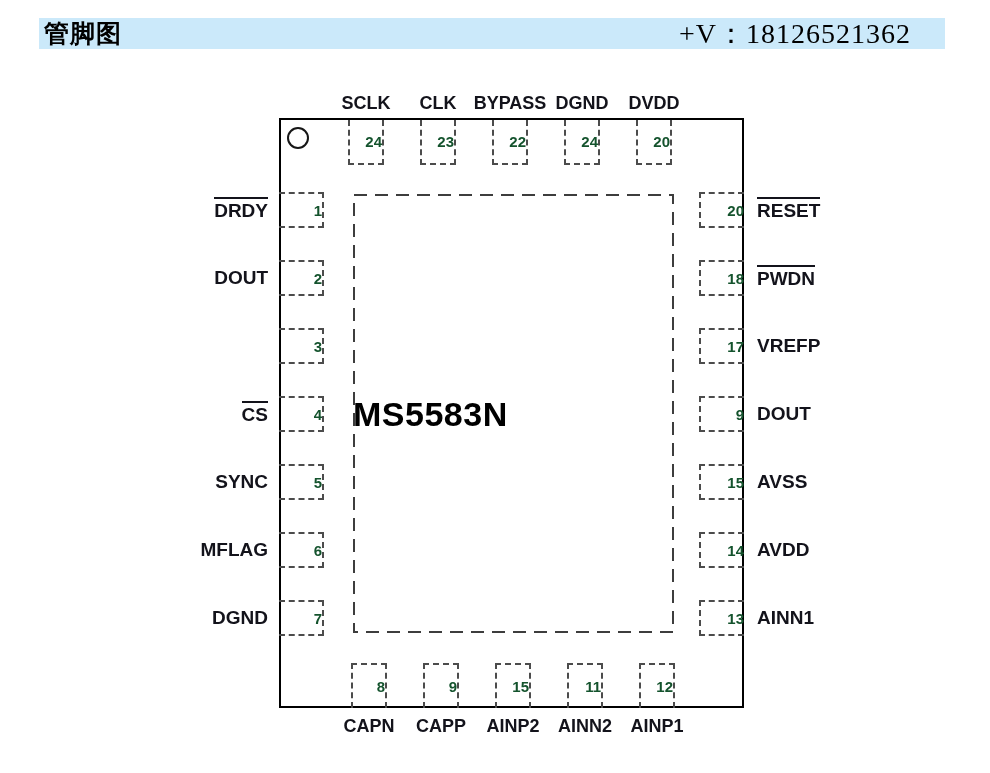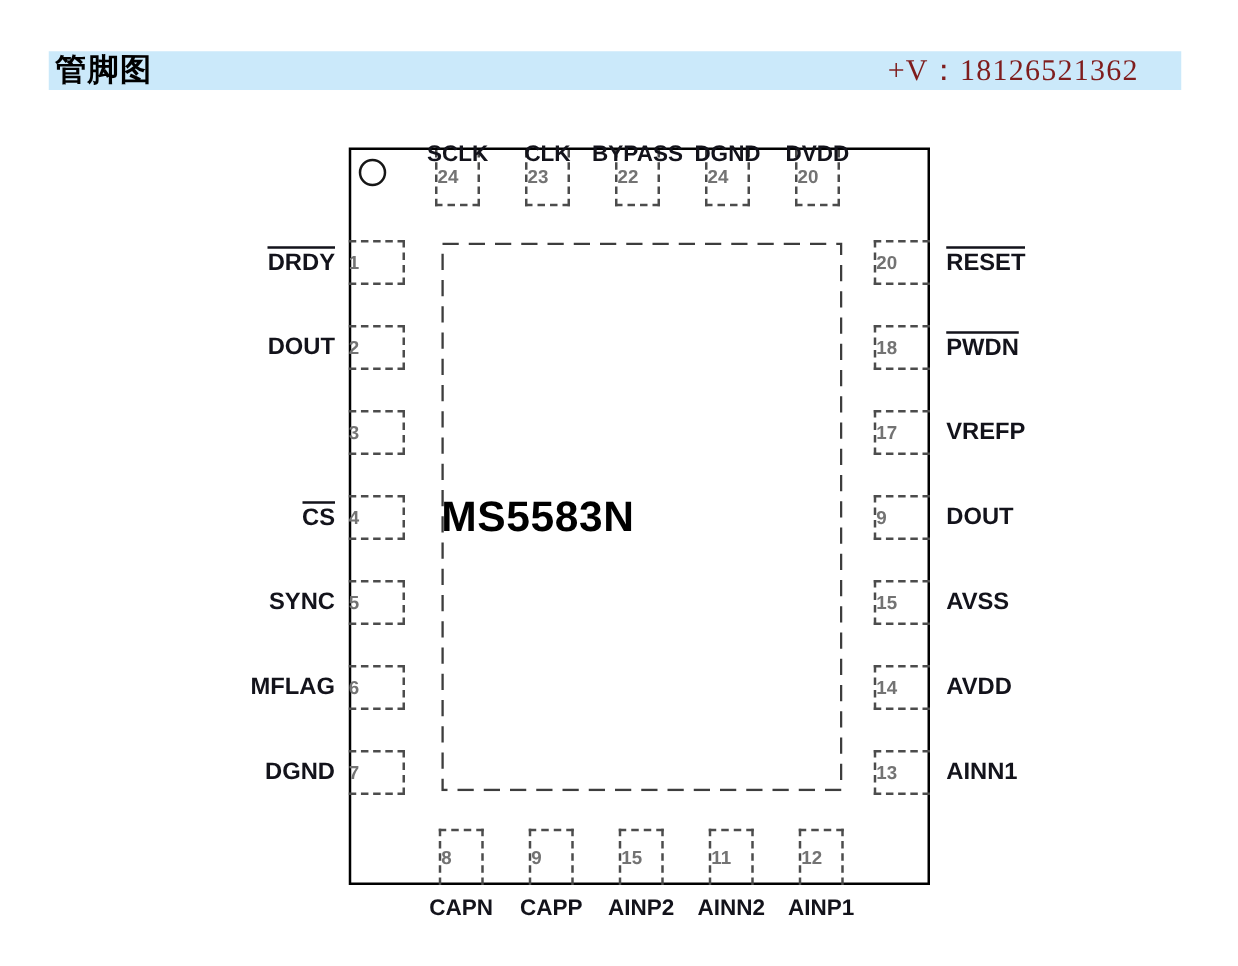--- a/index.html
+++ b/index.html
@@ -12,39 +12,38 @@
     font-family: "Liberation Sans", sans-serif;
     overflow: hidden;
   }
 
   
   .header-band {
     position: absolute;
     left: 39px; top: 18px;
     width: 906px; height: 31px;
     background: #cbe9fa;
-    margin-top: 23px;
   }
   .header-title {
     position: absolute;
     left: 5px; top: 0;
     height: 31px; line-height: 31px;
     font-size: 25px; font-weight: 700;
     letter-spacing: 1px;
     color: #000000;
     font-family: "Liberation Sans", sans-serif;
   }
   .header-contact {
     position: absolute;
     right: 34px; top: -1px;
     height: 34px; line-height: 34px;
     font-family: "Liberation Serif", serif;
-    font-size: 24px; font-weight: 400;
+    font-size: 28px; font-weight: 400;
     letter-spacing: 1px;
-    color: #7f1d1d;
+    color: #000000;
     white-space: nowrap;
   }
 
   
   .package {
     position: absolute;
     left: 279px; top: 118px;
     width: 465px; height: 590px;
     border: 2px solid #000000;
     background: #ffffff;
@@ -69,40 +68,40 @@
     font-size: 34px; font-weight: 700;
     color: #000000;
     letter-spacing: 0.5px;
   }
 
   
   .pin-box {
     position: absolute;
     border: 2px dashed #4c4c4c;
     background: transparent;
-    display: flex; align-items: center; justify-content: flex-start;
+    display: flex; align-items: center; justify-content: flex-end;
     font-size: 15px; font-weight: 700;
-    color: #737373;
+    color: #14532d;
   }
   .pin-box.side-left  { width: 45px; height: 36px; left: 279px; border-left: none; }
   .pin-box.side-right { width: 45px; height: 36px; left: 699px; border-right: none; }
   .pin-box.side-top    { width: 36px; height: 45px; top: 120px; border-top: none; }
   .pin-box.side-bottom { width: 36px; height: 45px; top: 663px; border-bottom: none; }
 
   
   .pin-label {
     position: absolute;
     font-size: 19px; font-weight: 700;
     color: #13131b;
     line-height: 26px;
     white-space: nowrap;
   }
   .pin-label.lab-left  { left: 98px;  width: 170px; text-align: right; }
   .pin-label.lab-right { left: 757px; width: 170px; text-align: left; }
-  .pin-label.lab-top    { width: 120px; top: 92px;  text-align: center; line-height: 22px; font-size: 18px; margin-top: 20px; }
+  .pin-label.lab-top    { width: 120px; top: 92px;  text-align: center; line-height: 22px; font-size: 18px; }
   .pin-label.lab-bottom { width: 120px; top: 715px; text-align: center; line-height: 22px; font-size: 18px; }
 
   .overline {
     display: inline-block;
     border-top: 2px solid #13131b;
     padding-top: 1px;
     line-height: 22px;
   }
 </style>
 </head>

